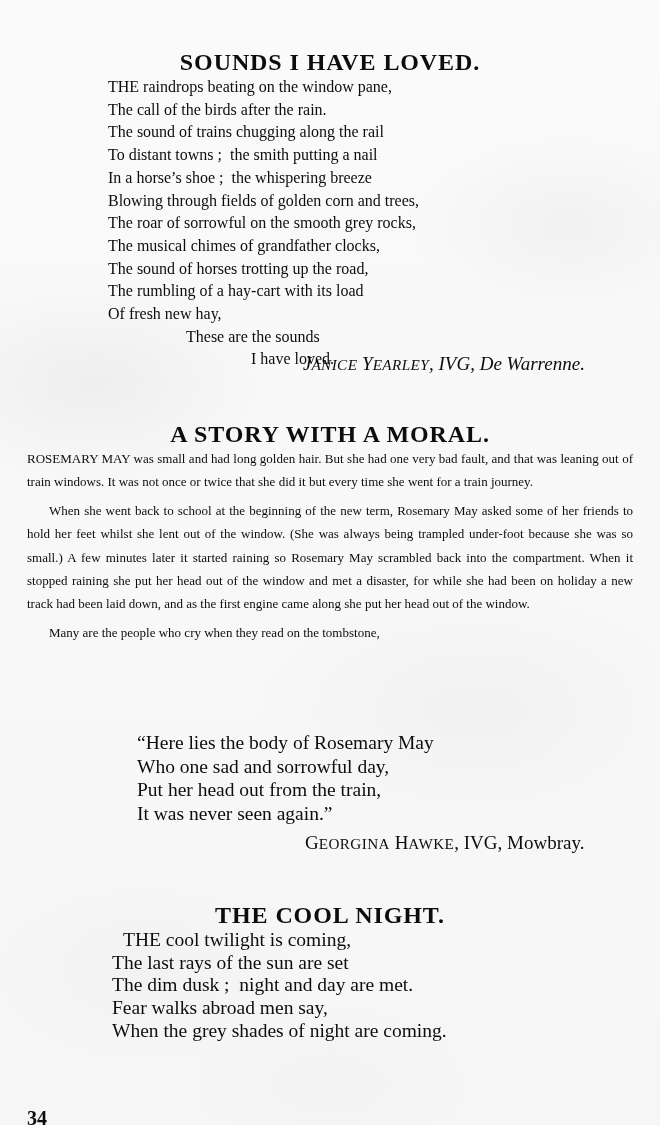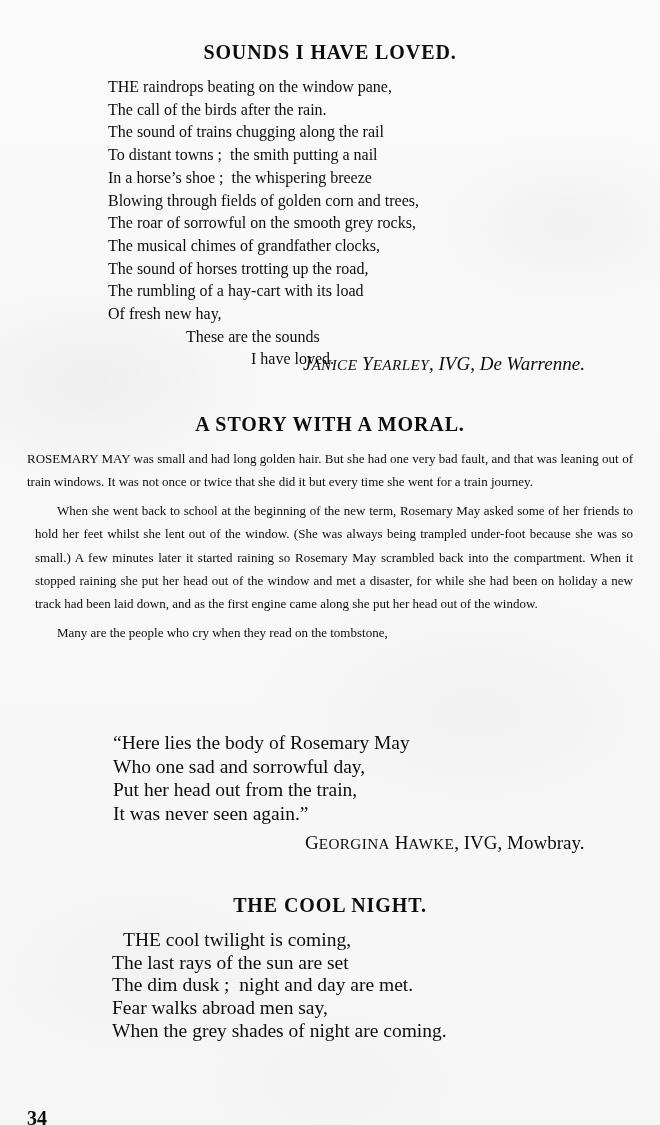--- a/index.html
+++ b/index.html
@@ -32,23 +32,23 @@
   }
   .page-inner {
     position: relative;
     z-index: 1;
     height: 100%;
   }
 
   .section-title {
     text-align: center;
     font-weight: bold;
-    font-size: 20px;
+    font-size: 24px;
     letter-spacing: 0.9px;
-    margin: 1px;
+    margin: 9px;
   }
 
   
   .piece1-title { position: absolute; left: 0; right: 0; top: 40px; }
   .poem1 {
     position: absolute;
     left: 108px;
     top: 76px;
     font-size: 16px;
     line-height: 22.7px;
@@ -81,32 +81,32 @@
     top: 447px;
     width: 606px;
     font-size: 13px;
     line-height: 23.4px;
   }
   .story p {
     margin: 0;
     text-align: justify;
     text-justify: inter-word;
   }
-  .story p + p { margin-top: 5px; margin-left: 8px; }
+  .story p + p { margin-top: 5px; }
   .story p.indent { text-indent: 22px; }
   .story p:last-child { text-align: left; }
 
   .epitaph {
     position: absolute;
     left: 113px;
     top: 731px;
     font-size: 19.5px;
     line-height: 23.6px;
   }
-  .epitaph .ln { white-space: pre; }
+  .epitaph .ln { white-space: pre; margin-left: 24px; }
 
   
   .piece3-title { position: absolute; left: 0; right: 0; top: 893px; }
   .poem3 {
     position: absolute;
     left: 112px;
     top: 929px;
     font-size: 19.5px;
     line-height: 22.7px;
   }

